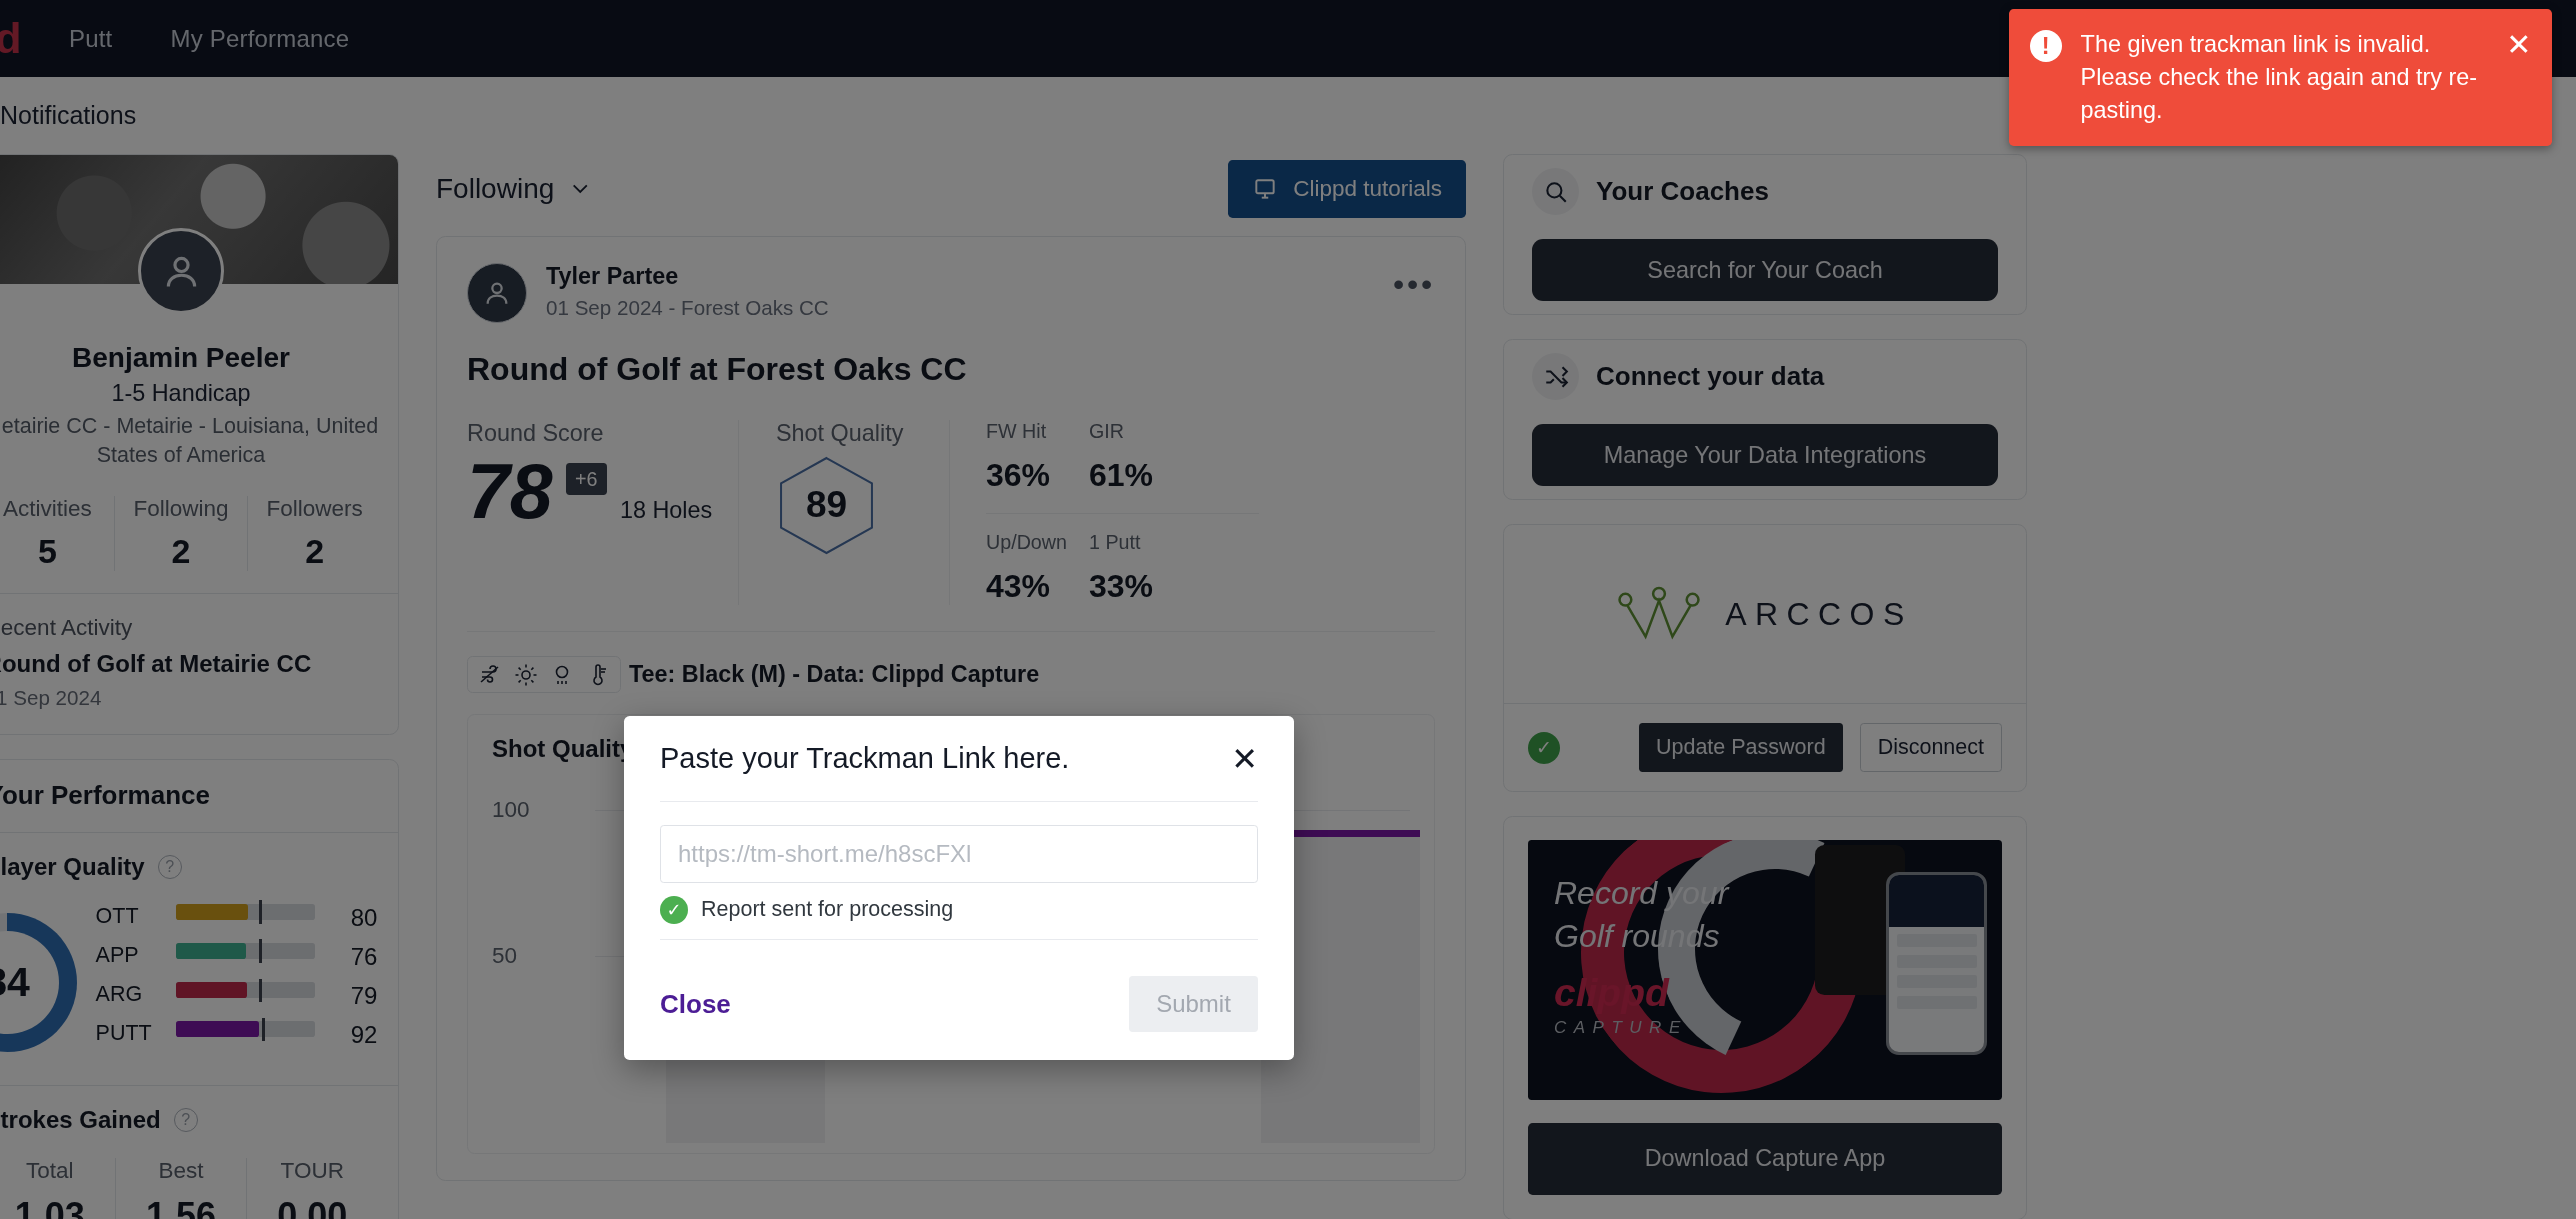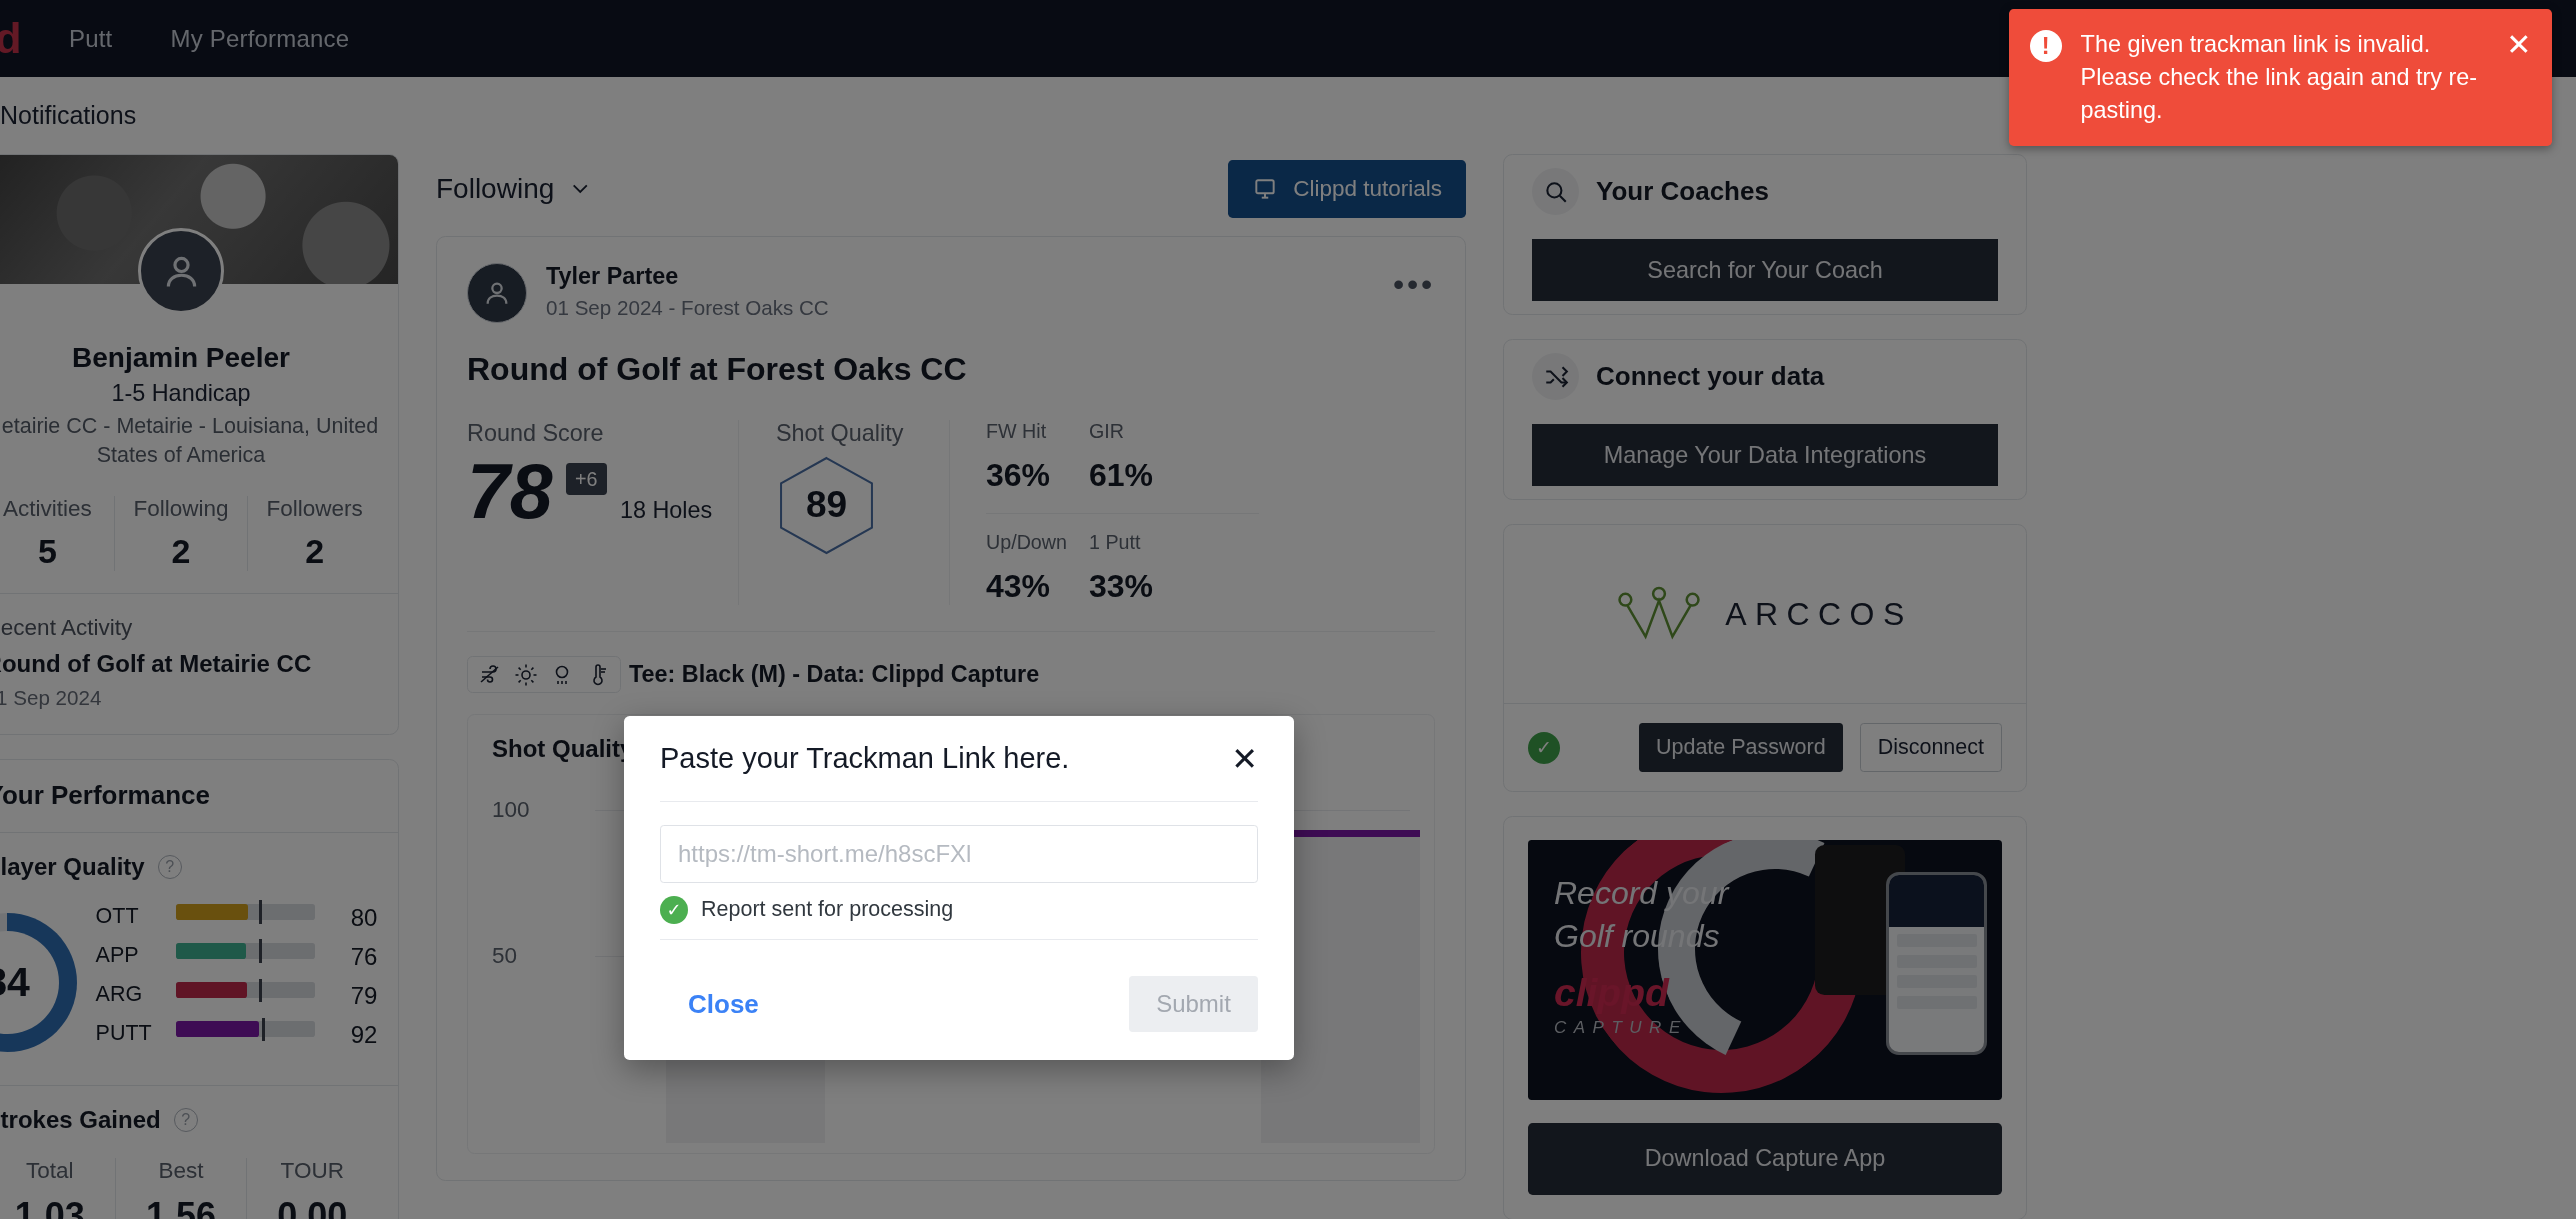--- a/index.html
+++ b/index.html
@@ -224,21 +224,21 @@
     padding: 13px 28px; margin-bottom: 24px;
   }
   .r-head { display: flex; align-items: center; gap: 17px; }
   .circ-ico {
     width: 47px; height: 47px; border-radius: 50%; background: #f0f1f3;
     display: flex; align-items: center; justify-content: center; flex: none;
   }
   .r-title { font-size: 26px; font-weight: bold; color: #141a26; }
   .dark-btn {
     margin-top: 24px; width: 100%; height: 62px;
-    background: #252c38; color: #e8eaee; border: none; border-radius: 0;
+    background: #252c38; color: #e8eaee; border: none; border-radius: 11px;
     font-size: 23.4px; cursor: pointer;
   }
   .arccos-card { padding: 0; }
   .arccos-logo {
     height: 178px; display: flex; align-items: center; justify-content: center; gap: 24px;
   }
   .arccos-word { font-size: 32px; letter-spacing: 8.4px; color: #1b2233; }
   .arccos-foot {
     border-top: 0.9px solid #e3e6ea; padding: 19px 24px;
     display: flex; align-items: center; gap: 17px;
@@ -339,23 +339,22 @@
     padding: 13px 0 15px; border-bottom: 0.9px solid #e8eaee;
   }
   .status-ok {
     width: 28px; height: 28px; border-radius: 50%; background: #4caf50;
     display: flex; align-items: center; justify-content: center; color: #fff; font-size: 18px;
   }
   .status-txt { font-size: 21.5px; color: #31383f; }
   .modal-foot { display: flex; align-items: center; margin-top: auto; padding-bottom: 28px; }
   .close-btn {
     background: none; border: none; font-size: 26px; font-weight: bold;
-    color: #3b82f6; cursor: pointer; padding: 0;
+    color: #4c1d95; cursor: pointer; padding: 0;
     font-family: "Liberation Sans", sans-serif;
-    margin-left: 28px;
   }
   .submit-btn {
     margin-left: auto; background: #eceef1; color: #a3a8b0; border: none;
     border-radius: 3.7px; width: 129px; height: 56px; font-size: 24px; cursor: not-allowed;
     font-family: "Liberation Sans", sans-serif;
   }
 </style>
 </head>
 <body>
 

